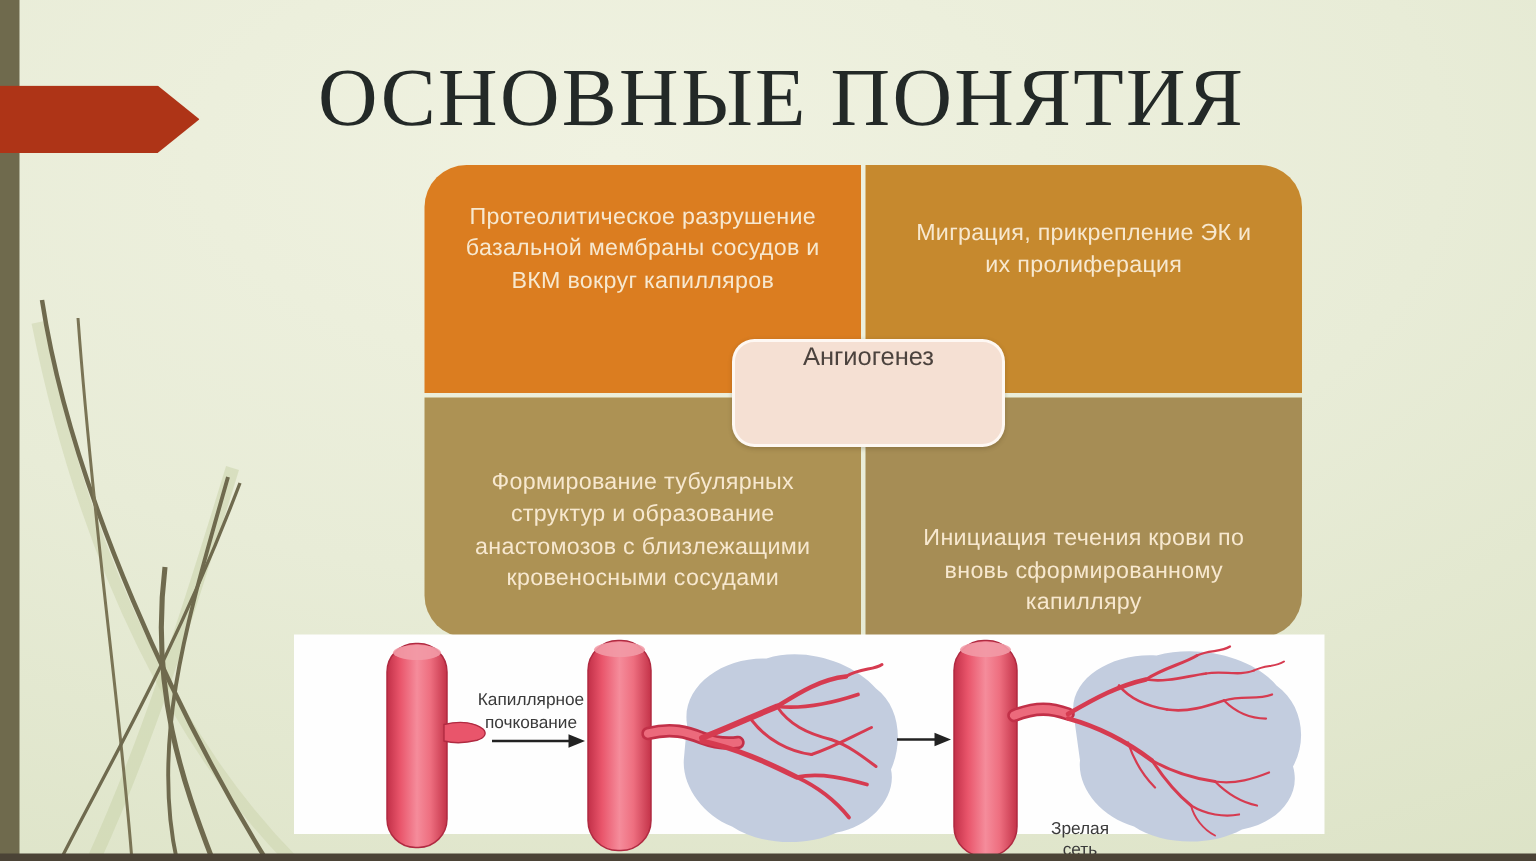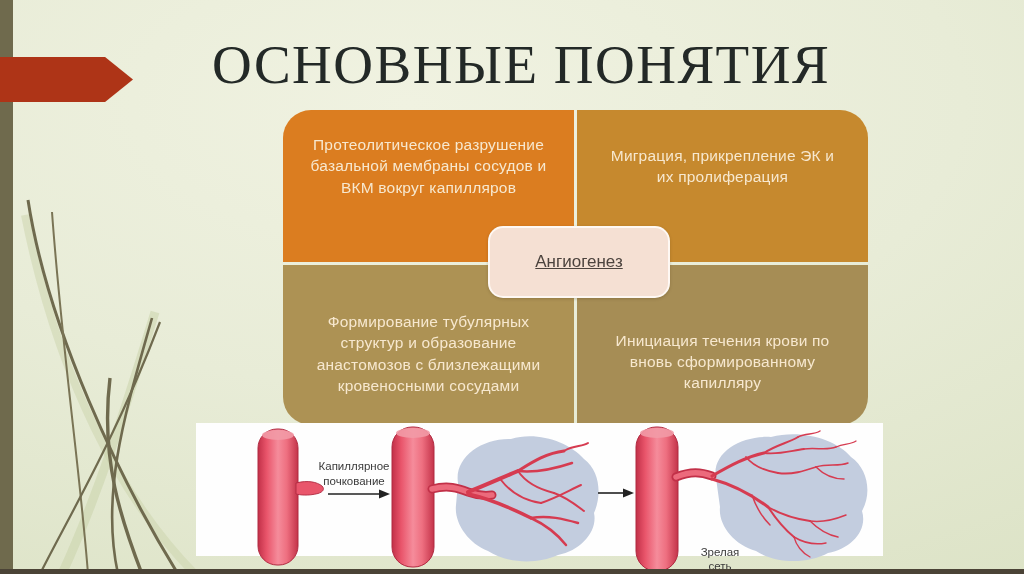--- a/index.html
+++ b/index.html
@@ -23,26 +23,26 @@
     position:absolute; left:283px; top:110px; width:585px; height:298px; z-index:5;
     display:grid; grid-template-columns:291px 1fr; grid-template-rows:152px 1fr; gap:3px;
   }
   .cell {
     display:flex; align-items:center; justify-content:center; text-align:center;
     color:#F7E8CF; font-size:15.5px; line-height:1.38; letter-spacing:.2px;
   }
   .cell.tl { background:#DB7D20; border-top-left-radius:28px; padding:10px 24px 50px; }
   .cell.tr { background:#C6892E; border-top-right-radius:28px; padding:10px 24px 50px; }
   .cell.bl { background:#AD9254; border-bottom-left-radius:28px; padding:46px 24px 28px; }
-  .cell.br { background:#A68D55; border-bottom-right-radius:28px; padding:46px 24px 12px; }
+  .cell.br { background:#A68D55; border-bottom-right-radius:28px; padding:46px 24px 12px;align-items:flex-end; }
   .center-box {
     position:absolute; left:488px; top:226px; width:178px; height:68px; z-index:6;
     background:#F5E0D3; border:2px solid rgba(255,252,248,.85); border-radius:15px;
-    display:flex; align-items:center; justify-content:center;
-    font-size:17px; color:#4C433E; box-shadow:0 1px 3px rgba(70,50,20,.25);text-decoration:underline;
+    display:flex; justify-content:center;
+    font-size:17px; color:#4C433E; box-shadow:0 1px 3px rgba(70,50,20,.25);
   }
   .figure-panel { position:absolute; left:196px; top:423px; width:687px; height:133px; background:#FEFEFE; z-index:5; }
   .figure-panel svg { display:block; }
   .fig-label { font-family:"Liberation Sans", sans-serif; font-size:11.5px; fill:#3A3A3A; }
   .bottom-band { position:absolute; left:0; bottom:0; width:1024px; height:5px; background:#4B4336; z-index:40; }
 </style>
 </head>
 <body>
 
 <div class="slide">

